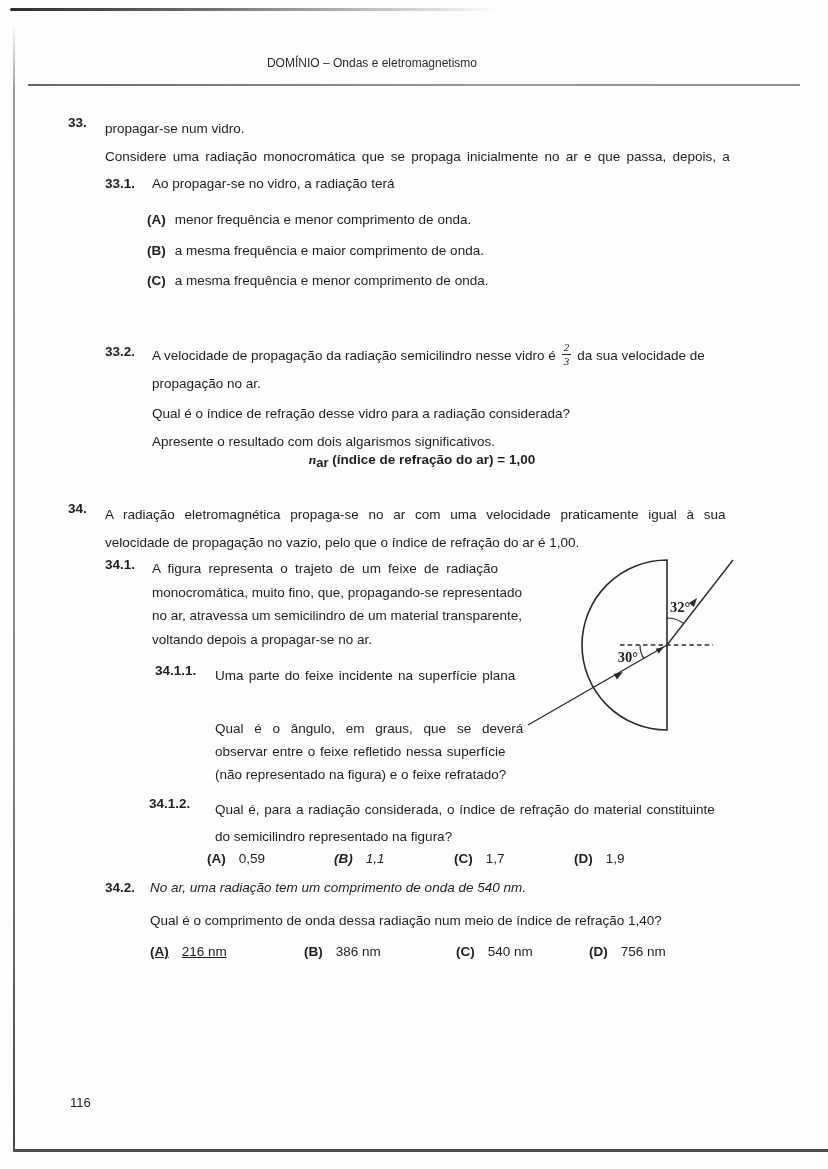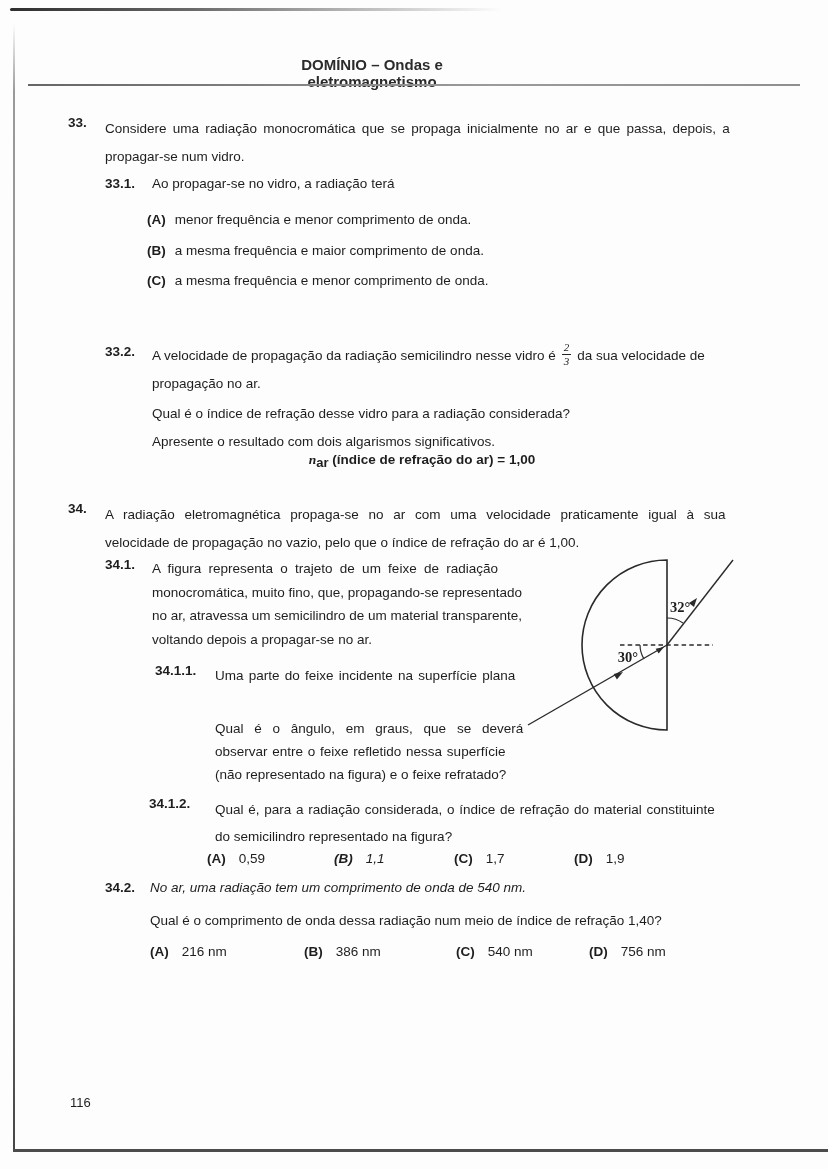--- a/index.html
+++ b/index.html
@@ -8,21 +8,21 @@
     font-family:"Liberation Sans",sans-serif;color:#1e1e1e;font-size:13.5px;
   }
   .abs{position:absolute;}
   
   .scan-top{left:10px;top:8px;width:615px;height:2.5px;border-radius:2px;
     background:linear-gradient(to right,#2e2e2e,#6a6a6a 30%,#b5b5b5 55%,rgba(255,255,255,0) 80%);}
   .scan-left{left:13px;top:24px;width:1.6px;height:1128px;
     background:linear-gradient(to bottom,rgba(170,170,170,0),#9a9a9a 6%,#8a8a8a 60%,#454545 100%);}
   .scan-bottom{left:13px;top:1149px;width:815px;height:2.6px;background:#4c4c4c;}
   
-  .header{left:252px;top:56px;width:240px;text-align:center;font-weight:700;font-size:15px;color:#2b2b2b;}
+  .header{left:252px;top:56px;width:240px;text-align:center;font-weight:400;font-size:12px;color:#2b2b2b;}
   .header-rule{left:28px;top:84px;width:772px;height:1.6px;
     background:linear-gradient(to right,#666,#9b9b9b 60%,#8f8f8f);}
   
   .qnum{font-weight:700;}
   .para{line-height:28px;}
   .jline{white-space:nowrap;}
   .ws1{word-spacing:1px;}
   .ws15{word-spacing:1.5px;}
   .ws25{word-spacing:2.5px;}
   .ws35{word-spacing:3.5px;}
@@ -51,22 +51,22 @@
 
   <div class="abs scan-top"></div>
   <div class="abs scan-left"></div>
   <div class="abs scan-bottom"></div>
 
   <div class="abs header">DOMÍNIO – Ondas e eletromagnetismo</div>
   <div class="abs header-rule"></div>
 
   <div class="abs qnum" style="left:68px;top:115px;">33.</div>
   <div class="abs para" style="left:105px;top:115px;width:672px;">
+    <div class="jline">propagar-se num vidro.</div>
     <div class="jline ws25">Considere uma radiação monocromática que se propaga inicialmente no ar e que passa, depois, a</div>
-    <div class="jline">propagar-se num vidro.</div>
   </div>
 
   <div class="abs qnum" style="left:105px;top:176px;">33.1.</div>
   <div class="abs" style="left:152px;top:176px;">Ao propagar-se no vidro, a radiação terá</div>
 
   <div class="abs" style="left:147px;top:212px;">
     <span class="opt-label">(A)</span><span class="opt-text">menor frequência e menor comprimento de onda.</span>
   </div>
   <div class="abs" style="left:147px;top:243px;">
     <span class="opt-label">(B)</span><span class="opt-text">a mesma frequência e maior comprimento de onda.</span>
@@ -146,21 +146,21 @@
     <span class="opt-label">(C)</span><span class="opt-text-wide">1,7</span>
   </div>
   <div class="abs" style="left:574px;top:851px;">
     <span class="opt-label">(D)</span><span class="opt-text-wide">1,9</span>
   </div>
 
   <div class="abs qnum" style="left:105px;top:880px;">34.2.</div>
   <div class="abs" style="left:150px;top:880px;font-style:italic;">No ar, uma radiação tem um comprimento de onda de 540 nm.</div>
   <div class="abs" style="left:150px;top:913px;">Qual é o comprimento de onda dessa radiação num meio de índice de refração 1,40?</div>
 
-  <div class="abs" style="left:150px;top:944px;">
+  <div class="abs" style="left:150px;top:944px;text-decoration:underline;">
     <span class="opt-label">(A)</span><span class="opt-text-wide">216 nm</span>
   </div>
   <div class="abs" style="left:304px;top:944px;">
     <span class="opt-label">(B)</span><span class="opt-text-wide">386 nm</span>
   </div>
   <div class="abs" style="left:456px;top:944px;">
     <span class="opt-label">(C)</span><span class="opt-text-wide">540 nm</span>
   </div>
   <div class="abs" style="left:589px;top:944px;">
     <span class="opt-label">(D)</span><span class="opt-text-wide">756 nm</span>

